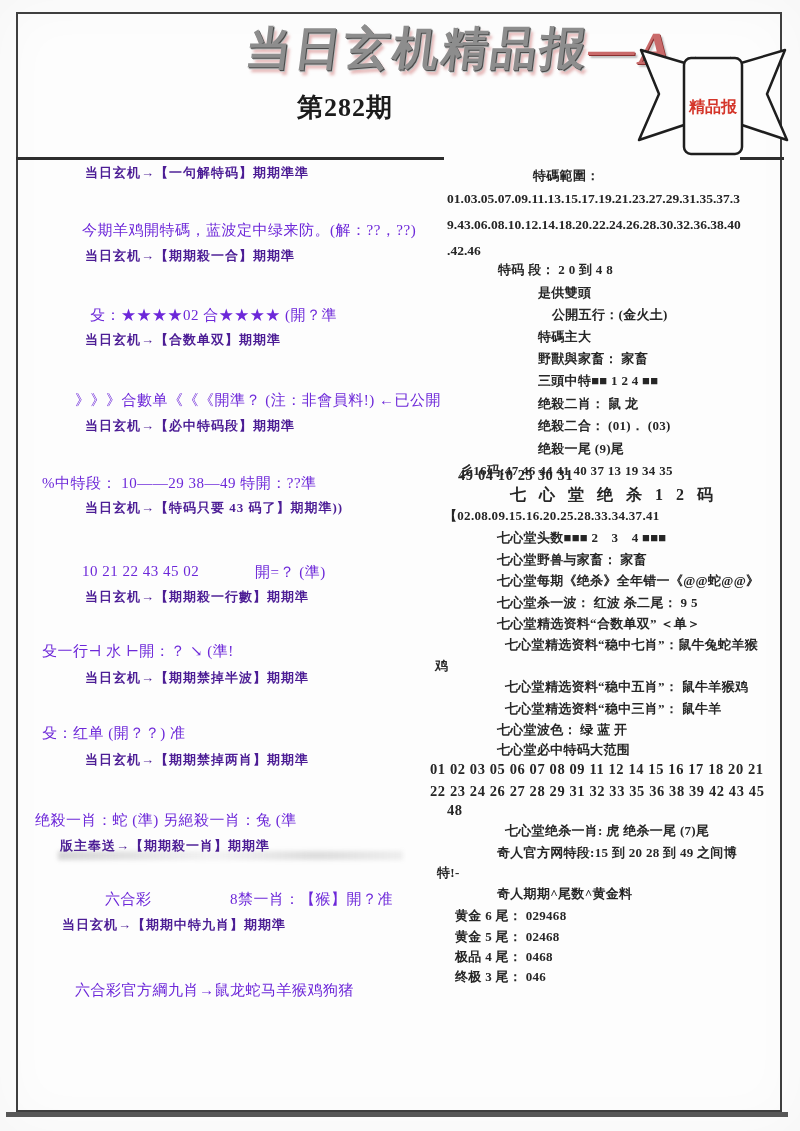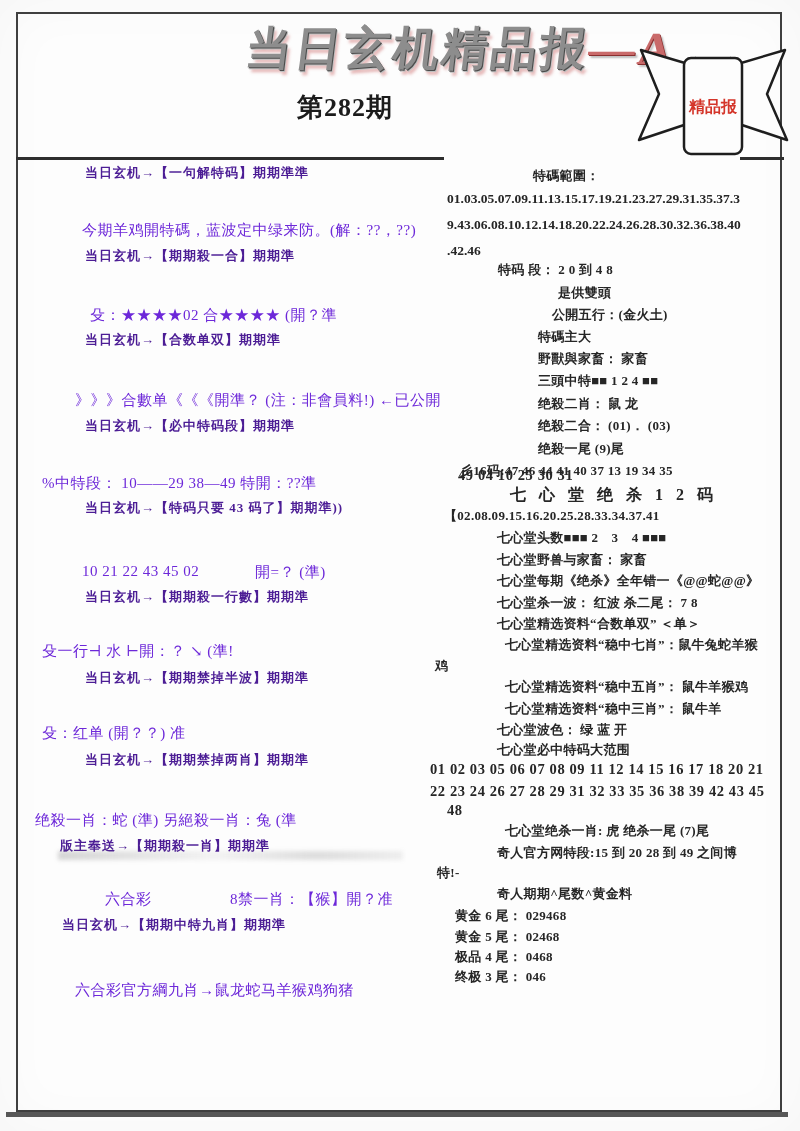--- a/index.html
+++ b/index.html
@@ -88,37 +88,37 @@
     <div class="line slogan" style="left:62px;top:916px;">当日玄机→【期期中特九肖】期期準</div>
     <div class="line tip" style="left:75px;top:981px;">六合彩官方綱九肖→鼠龙蛇马羊猴鸡狗猪</div>
   </div>
 
   <div>
     <div class="line rline" style="left:533px;top:167px;">特碼範圍：</div>
     <div class="line rline small" style="left:447px;top:191px;">01.03.05.07.09.11.13.15.17.19.21.23.27.29.31.35.37.3</div>
     <div class="line rline small" style="left:447px;top:217px;">9.43.06.08.10.12.14.18.20.22.24.26.28.30.32.36.38.40</div>
     <div class="line rline small" style="left:447px;top:243px;">.42.46</div>
     <div class="line rline" style="left:498px;top:261px;">特码 段： 2 0 到 4 8</div>
-    <div class="line rline" style="left:538px;top:284px;margin-left:20px;">是供雙頭</div>
+    <div class="line rline" style="left:538px;top:284px;">是供雙頭</div>
     <div class="line rline" style="left:552px;top:306px;">公開五行：(金火土)</div>
     <div class="line rline" style="left:538px;top:328px;">特碼主大</div>
     <div class="line rline" style="left:538px;top:350px;">野獸與家畜： 家畜</div>
     <div class="line rline" style="left:538px;top:372px;">三頭中特■■ 1 2 4 ■■</div>
     <div class="line rline" style="left:538px;top:395px;">绝殺二肖： 鼠 龙</div>
     <div class="line rline" style="left:538px;top:417px;">绝殺二合： (01)． (03)</div>
     <div class="line rline" style="left:538px;top:440px;">绝殺一尾 (9)尾</div>
     <div class="line rline" style="left:460px;top:462px;">彡16码:47 46 44 41 40 37 13 19 34 35</div>
 
     <div class="line rline numbold" style="left:458px;top:467px;">49 04 10 25 30 31</div>
     <div class="line rline spread" style="left:510px;top:485px;">七心堂绝杀12码</div>
     <div class="line rline" style="left:444px;top:507px;">【02.08.09.15.16.20.25.28.33.34.37.41</div>
     <div class="line rline" style="left:497px;top:529px;">七心堂头数■■■ 2　3　4 ■■■</div>
     <div class="line rline" style="left:497px;top:551px;">七心堂野兽与家畜： 家畜</div>
     <div class="line rline" style="left:497px;top:572px;">七心堂每期《绝杀》全年错一《@@蛇@@》</div>
-    <div class="line rline" style="left:497px;top:594px;">七心堂杀一波： 红波 杀二尾： 7 8</div>
+    <div class="line rline" style="left:497px;top:594px;">七心堂杀一波： 红波 杀二尾： 9 5</div>
     <div class="line rline" style="left:497px;top:615px;">七心堂精选资料“合数单双” ＜单＞</div>
     <div class="line rline" style="left:505px;top:636px;">七心堂精选资料“稳中七肖”：鼠牛兔蛇羊猴</div>
     <div class="line rline" style="left:435px;top:657px;">鸡</div>
     <div class="line rline" style="left:505px;top:678px;">七心堂精选资料“稳中五肖”： 鼠牛羊猴鸡</div>
     <div class="line rline" style="left:505px;top:700px;">七心堂精选资料“稳中三肖”： 鼠牛羊</div>
     <div class="line rline" style="left:497px;top:721px;">七心堂波色： 绿 蓝 开</div>
     <div class="line rline" style="left:497px;top:741px;">七心堂必中特码大范围</div>
     <div class="line rline numbold" style="left:430px;top:761px;">01 02 03 05 06 07 08 09 11 12 14 15 16 17 18 20 21</div>
     <div class="line rline numbold" style="left:430px;top:783px;">22 23 24 26 27 28 29 31 32 33 35 36 38 39 42 43 45</div>
     <div class="line rline numbold" style="left:447px;top:802px;">48</div>

